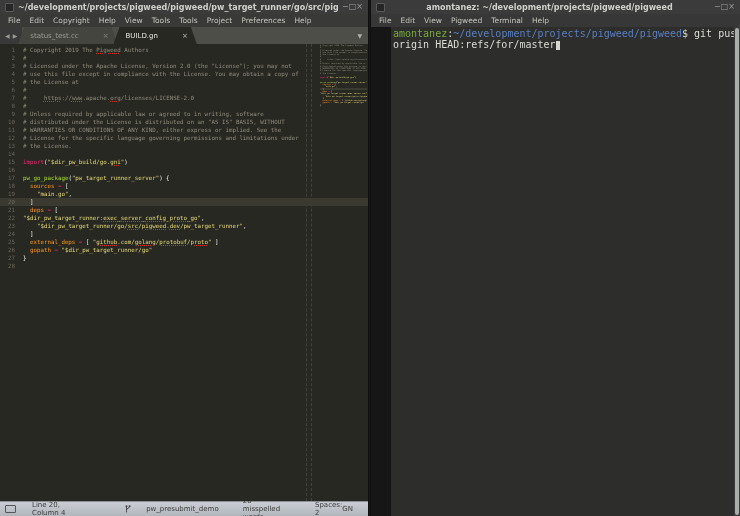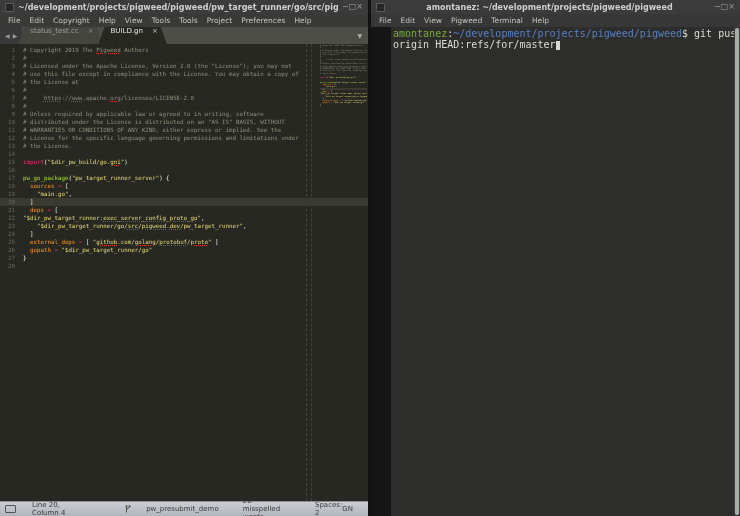--- a/index.html
+++ b/index.html
@@ -17,21 +17,21 @@
   .win-btn{width:13px;text-align:center;color:#9c9c9c;font-weight:normal;font-size:8px;line-height:14px;}
   .menubar{height:13px;display:flex;align-items:center;gap:9px;padding:0 8px;
            font-size:7.5px;color:#c4c4be;flex:none;}
   #editor-window .menubar{background:#393937;}
   #terminal-window .menubar{background:#373737;}
   .menu-item{white-space:nowrap;}
 
   
   .tabbar{height:17px;background:#4e4e49;display:flex;align-items:stretch;flex:none;}
   .nav-arrows{display:flex;align-items:center;gap:3px;padding:0 5px;background:#39393a;color:#9a9a94;font-size:6px;}
-  .tab{display:flex;align-items:flex-start;gap:9px;padding:0 9px 0 12px;font-size:7px;
+  .tab{display:flex;align-items:center;gap:24px;padding:0 9px 0 12px;font-size:7px;
        clip-path:polygon(6px 0,calc(100% - 6px) 0,100% 100%,0 100%);margin-left:-4px;}
   .tab.inactive{background:#454540;color:#9d9d96;}
   .tab.active{background:#282823;color:#e9e9e2;}
   .tab .close{font-size:7px;opacity:.75;}
   .overflow-btn{margin-left:auto;align-self:center;color:#b2b2ac;font-size:6px;padding:0 6px;}
 
   
   .editor{flex:1;position:relative;background:#282823;overflow:hidden;}
   .ruler{position:absolute;top:0;bottom:0;width:0;border-left:1px dashed #42423a;}
   #ruler1{left:306px}#ruler2{left:311px}

